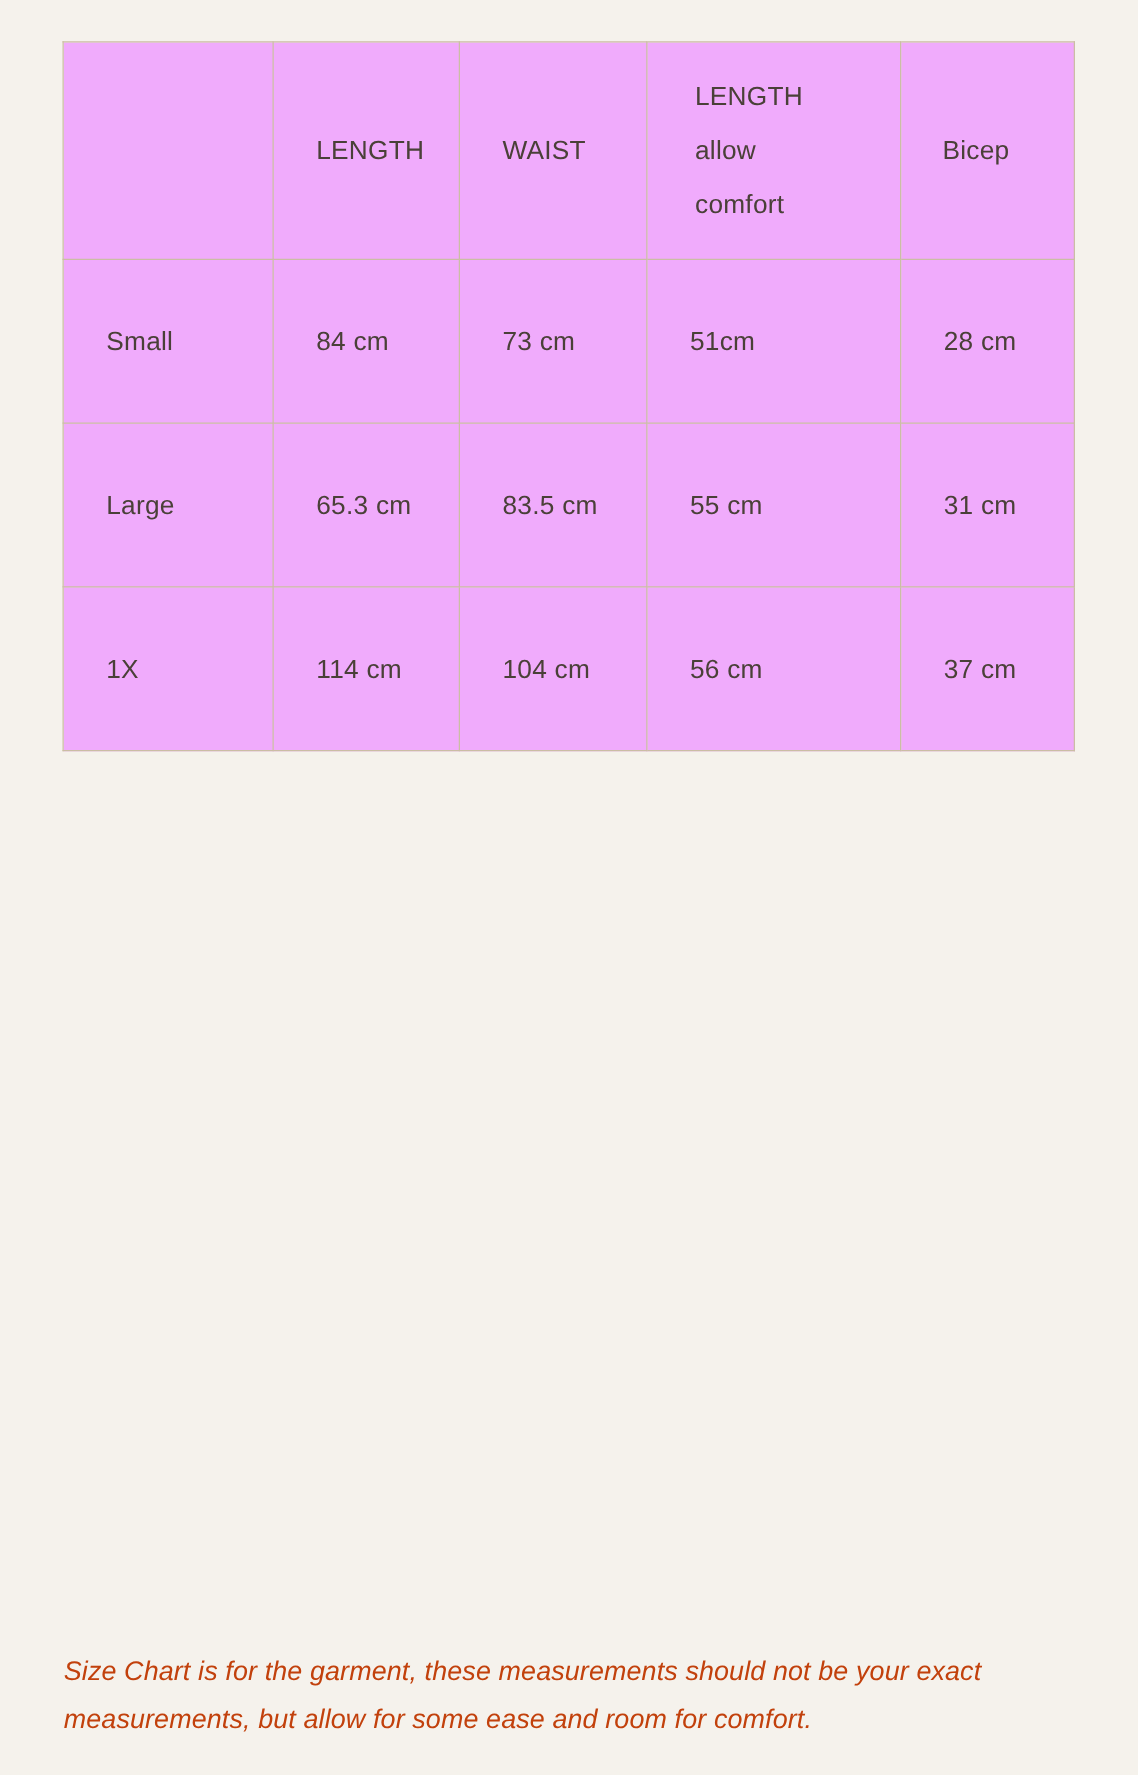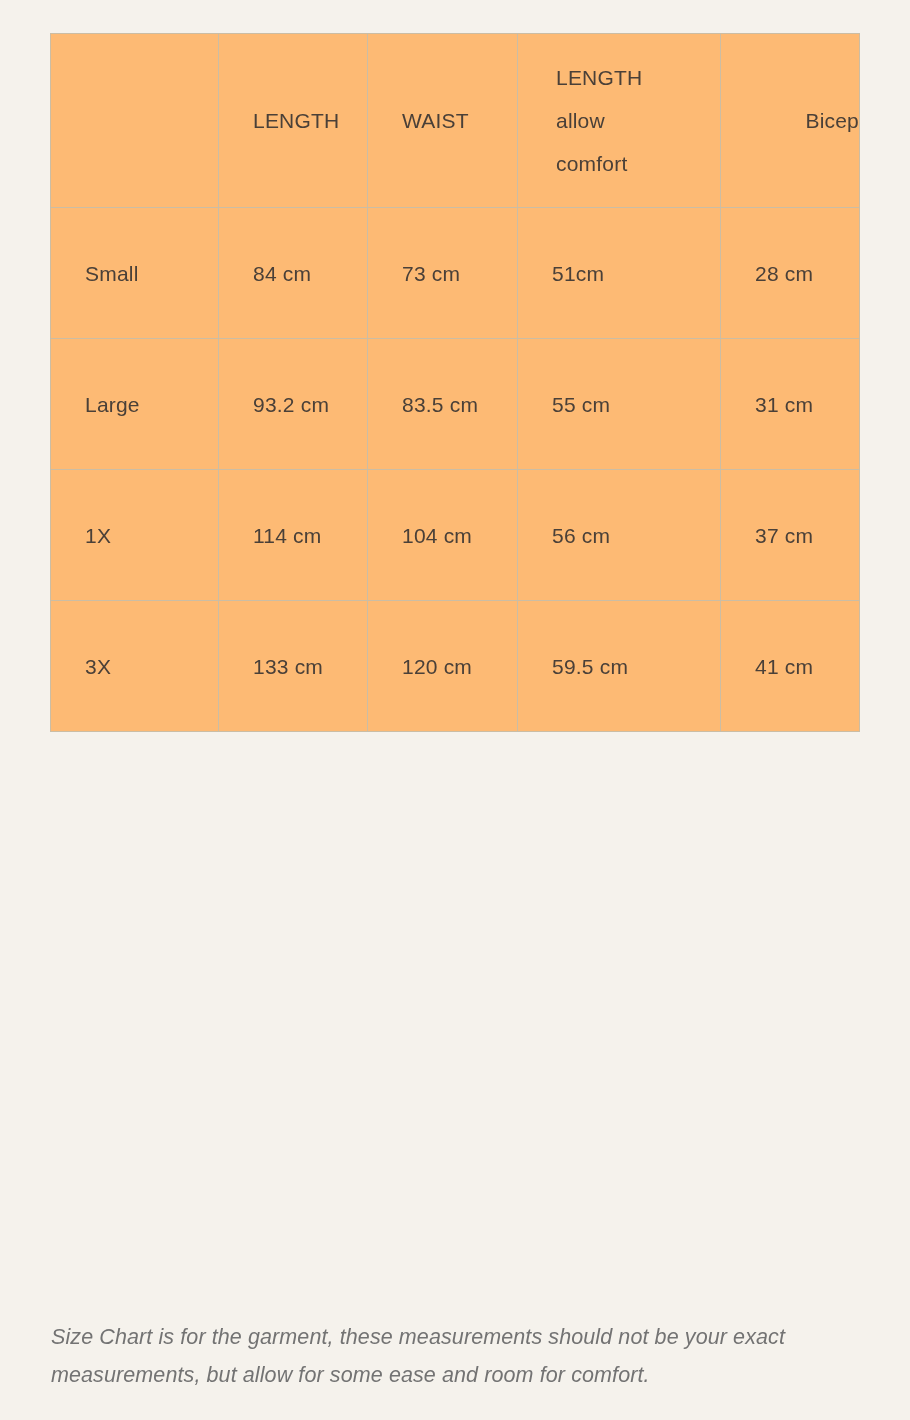--- a/index.html
+++ b/index.html
@@ -28,21 +28,21 @@
   }
   table.size-chart {
     width: 809px;
     border-collapse: collapse;
     table-layout: fixed;
     background: #f5f2ec;
   }
   table.size-chart td,
   table.size-chart th {
     border: 1px solid #cbbda4;
-    background: #fdba74;
+    background: #f0abfc;
     font-weight: normal;
     font-size: 21px;
     line-height: 43px;
     color: #4a4038;
     vertical-align: middle;
     text-align: left;
     padding: 14px 0 14px 34px;
     box-sizing: border-box;
     letter-spacing: 0.2px;
   }
@@ -54,40 +54,40 @@
   col.c-bicep  { width: 139px; }
 
   table.size-chart thead th {
     height: 174px;
     vertical-align: middle;
     padding-top: 10px;
     padding-bottom: 10px;
   }
   table.size-chart thead th.h-size { padding-left: 34px; }
   table.size-chart thead th.h-length { padding-left: 38px; }
-  table.size-chart thead th.h-bicep { padding-left: 33px; text-align: right; }
+  table.size-chart thead th.h-bicep { padding-left: 33px; }
 
   table.size-chart tbody td {
     height: 131px;
   }
   td.cell-chest, td.cell-waist { padding-left: 34px; }
   td.cell-length { padding-left: 38px; }
   td.cell-bicep  { padding-left: 33px; }
 
   .hdr-line { display: block; }
 
   .footnote {
     position: absolute;
     left: 51px;
     top: 1318px;
     width: 800px;
     font-style: italic;
     font-size: 21.5px;
     line-height: 38px;
-    color: #737373;
+    color: #c2410c;
     letter-spacing: 0.1px;
   }
 </style>
 </head>
 <body>
 
 <div class="page">
 
   <div class="table-wrap">
     <table class="size-chart">
@@ -114,38 +114,31 @@
       <tbody>
         <tr>
           <td class="cell-size">Small</td>
           <td class="cell-chest">84 cm</td>
           <td class="cell-waist">73 cm</td>
           <td class="cell-length">51cm</td>
           <td class="cell-bicep">28 cm</td>
         </tr>
         <tr>
           <td class="cell-size">Large</td>
-          <td class="cell-chest">93.2 cm</td>
+          <td class="cell-chest">65.3 cm</td>
           <td class="cell-waist">83.5 cm</td>
           <td class="cell-length">55 cm</td>
           <td class="cell-bicep">31 cm</td>
         </tr>
         <tr>
           <td class="cell-size">1X</td>
           <td class="cell-chest">114 cm</td>
           <td class="cell-waist">104 cm</td>
           <td class="cell-length">56 cm</td>
           <td class="cell-bicep">37 cm</td>
         </tr>
-        <tr>
-          <td class="cell-size">3X</td>
-          <td class="cell-chest">133 cm</td>
-          <td class="cell-waist">120 cm</td>
-          <td class="cell-length">59.5 cm</td>
-          <td class="cell-bicep">41 cm</td>
-        </tr>
       </tbody>
     </table>
   </div>
 
   <div class="footnote">Size Chart is for the garment, these measurements should not be your exact measurements, but allow for some ease and room for comfort.</div>
 
 </div>
 
 </body></html>

